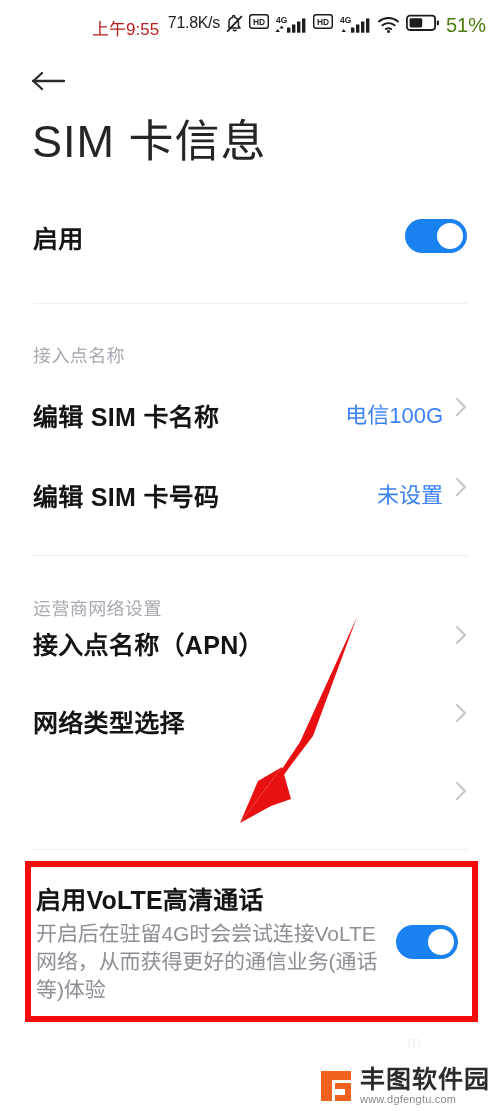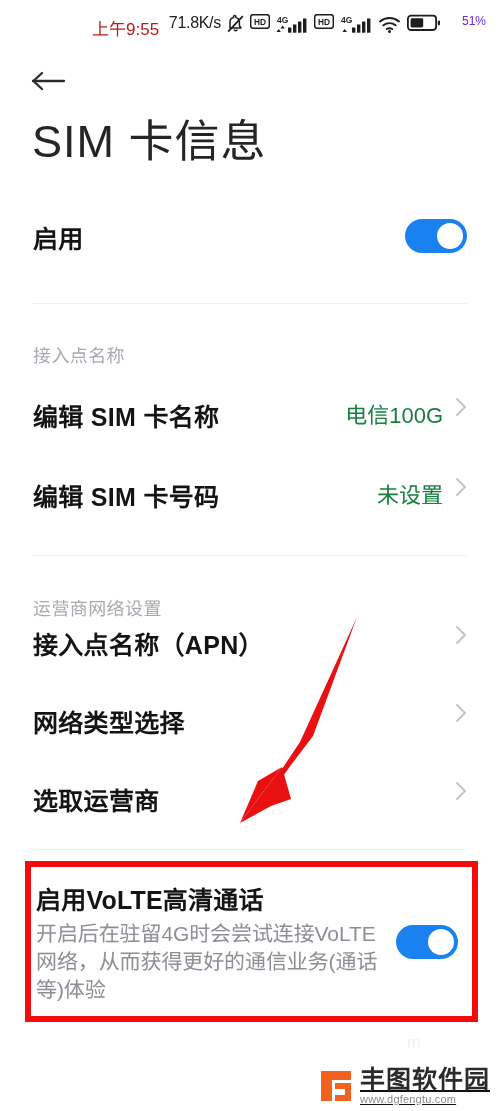--- a/index.html
+++ b/index.html
@@ -51,24 +51,24 @@
     height: 22px;
   }
   .sb-speed {
     font-size: 16px;
     color: #1d1d1d;
     white-space: nowrap;
     letter-spacing: -0.3px;
   }
   .sb-ico { display: block; }
   .sb-batt-txt {
-    font-size: 12px;
-    color: #6d28d9;
-    white-space: nowrap;
-    margin-left: 16px;
+    font-size: 20px;
+    color: #4d7c0f;
+    white-space: nowrap;
+    margin-left: 1px;
   }
 
   
   .backbtn {
     position: absolute;
     left: 30px;
     top: 64px;
     width: 46px;
     height: 34px;
     display: flex;
@@ -102,21 +102,21 @@
   .row-title {
     font-size: 25px;
     font-weight: 700;
     color: #141414;
     letter-spacing: 0.3px;
     white-space: nowrap;
   }
   .row-spacer { flex: 1 1 auto; }
   .row-value {
     font-size: 22px;
-    color: #15803d;
+    color: #3b82f6;
     white-space: nowrap;
     margin-right: 12px;
   }
   .chev {
     width: 12px;
     height: 20px;
     flex: 0 0 auto;
   }
 
   
@@ -206,21 +206,20 @@
   }
 
   
   .watermark {
     position: absolute;
     right: 10px;
     bottom: 6px;
     display: flex;
     align-items: center;
     gap: 7px;
-    text-decoration: underline;
   }
   .wm-logo {
     width: 34px; height: 34px;
     flex: 0 0 auto;
   }
   .wm-txt { line-height: 1; }
   .wm-name {
     font-size: 25px;
     font-weight: 700;
     color: #2b2b2b;
@@ -361,21 +360,20 @@
 
   <div class="row" style="top:703px;height:48px;">
     <span class="row-title">网络类型选择</span>
     <span class="row-spacer"></span>
     <svg class="chev" viewBox="0 0 12 20">
       <polyline points="2,2 10,10 2,18" fill="none" stroke="#c2c2c8" stroke-width="1.9" stroke-linecap="round" stroke-linejoin="round"></polyline>
     </svg>
   </div>
 
   <div class="row" style="top:781px;height:48px;">
-    <span class="row-title">选取运营商</span>
     <span class="row-spacer"></span>
     <svg class="chev" viewBox="0 0 12 20">
       <polyline points="2,2 10,10 2,18" fill="none" stroke="#c2c2c8" stroke-width="1.9" stroke-linecap="round" stroke-linejoin="round"></polyline>
     </svg>
   </div>
 
   <div class="divider" style="top:849px;"></div>
 
   <div class="redbox"></div>
 

